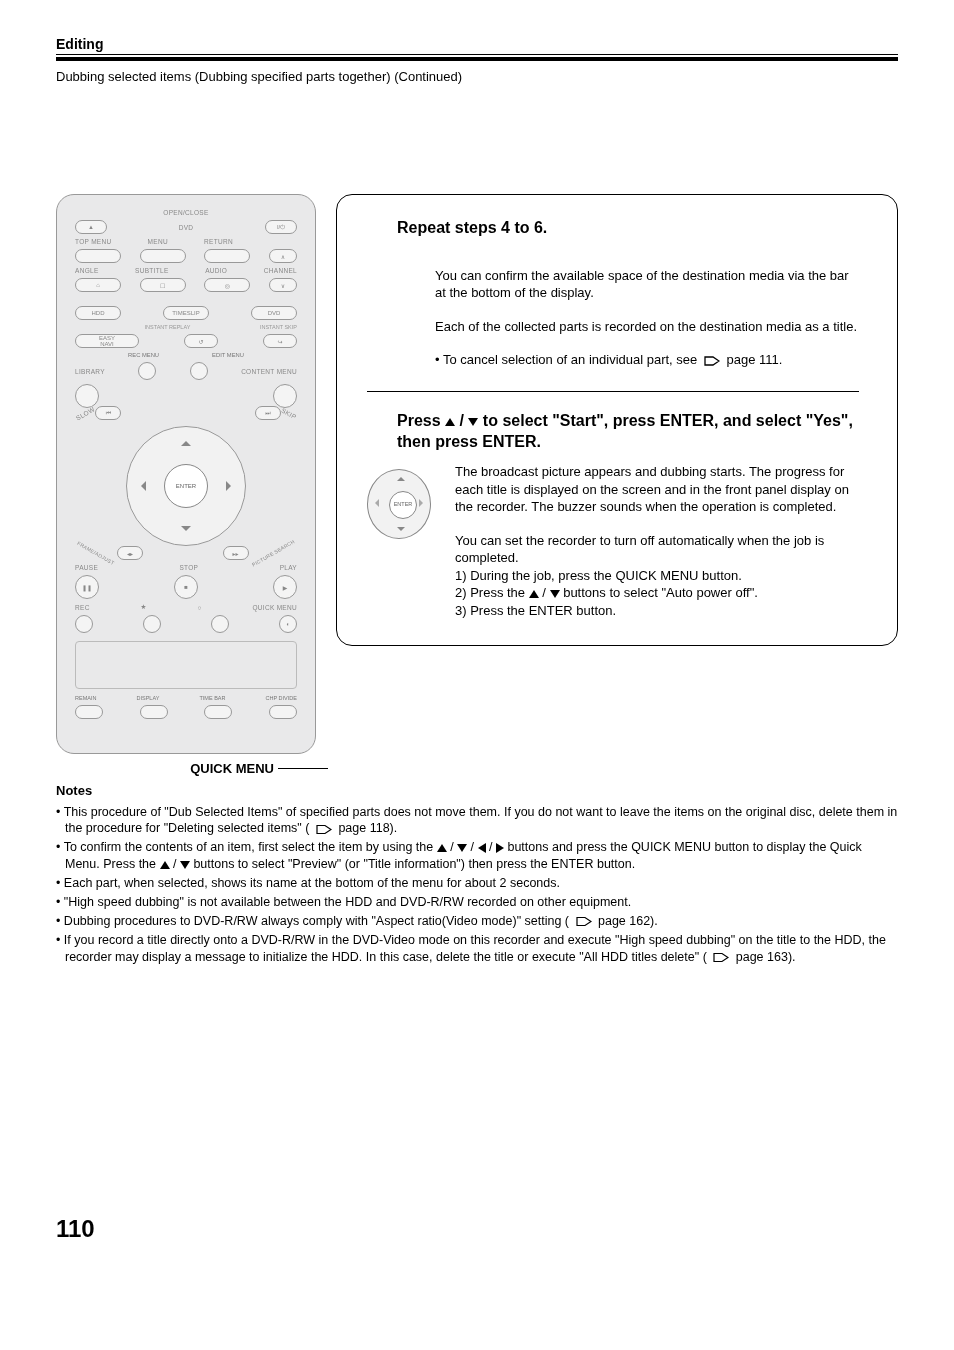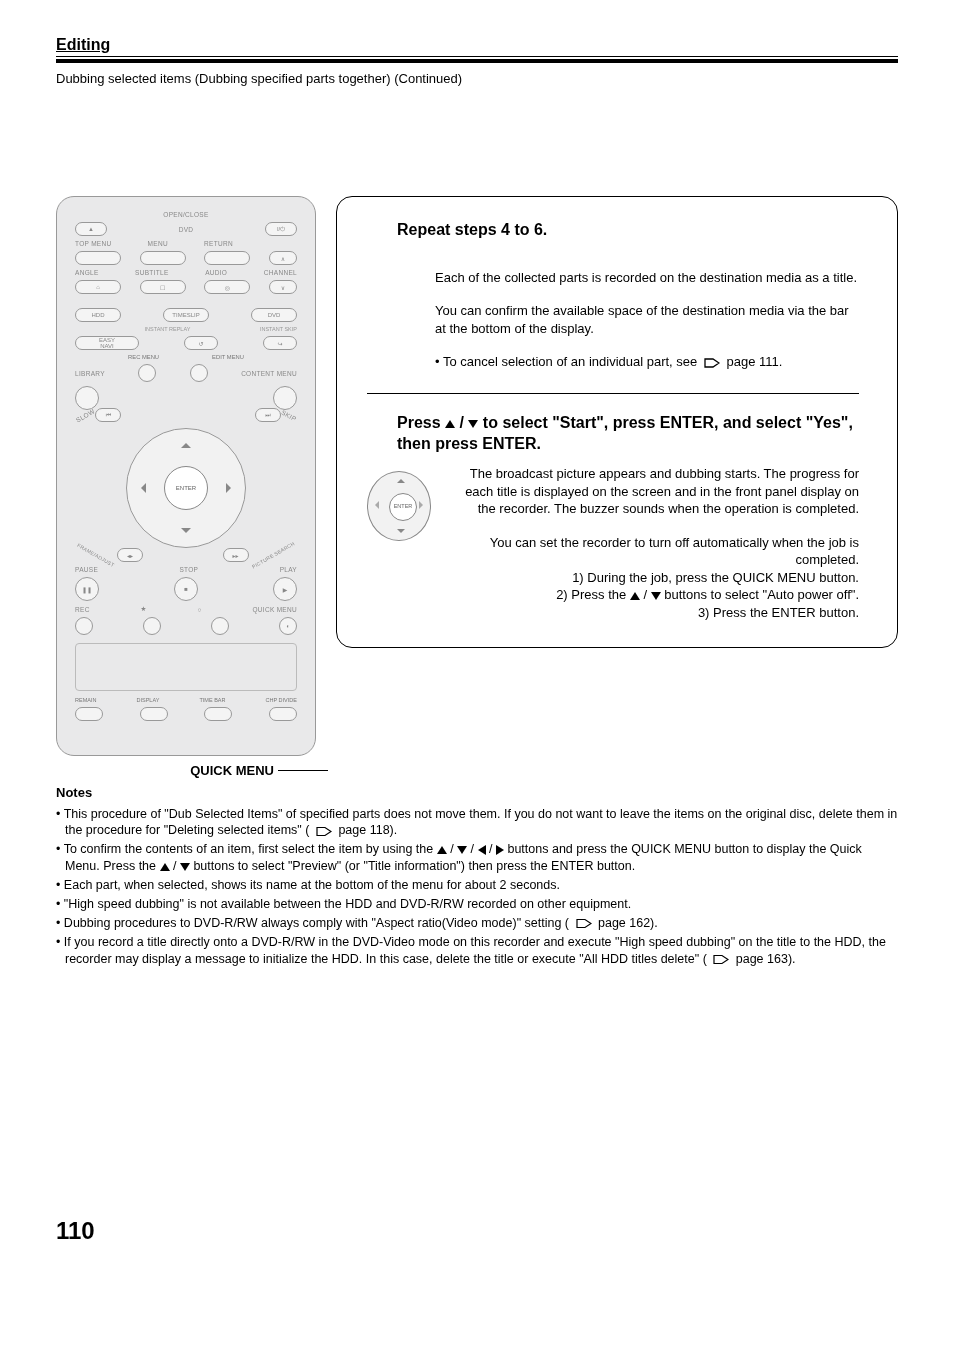--- a/index.html
+++ b/index.html
@@ -9,25 +9,24 @@
     font-family: Arial, Helvetica, sans-serif;
     background: #fff;
     color: #000;
     width: 954px;
   }
   .page {
     padding: 36px 56px 36px 56px;
   }
   .hdr-section {
     font-weight: bold;
-    font-size: 16px;
+    font-size: 14px;
     border-bottom: 1px solid #000;
     padding-bottom: 2px;
     margin-bottom: 2px;
-    text-decoration: underline;
   }
   .hdr-rule {
     height: 4px;
     background: #000;
     margin-bottom: 8px;
   }
   .hdr-sub {
     font-weight: normal;
     font-size: 13px;
     margin-bottom: 110px;
@@ -120,21 +119,21 @@
     display:inline-block; width:0; height:0; vertical-align:middle;
   }
   .tri.up{ border-left:5px solid transparent; border-right:5px solid transparent; border-bottom:8px solid #000;}
   .tri.down{ border-left:5px solid transparent; border-right:5px solid transparent; border-top:8px solid #000;}
   .tri.left{ border-top:5px solid transparent; border-bottom:5px solid transparent; border-right:8px solid #000;}
   .tri.right{ border-top:5px solid transparent; border-bottom:5px solid transparent; border-left:8px solid #000;}
   .xref {
     display:inline-block; vertical-align:middle; margin:0 3px;
   }
   .xref svg { display:block; }
-  .step8-row { display:flex; gap:12px; align-items:flex-start;text-align:right; }
+  .step8-row { display:flex; gap:20px; align-items:flex-start; }
   .mini-dpad {
     flex:0 0 72px; height:78px; position:relative; margin-top:2px; margin-left:-34px;
   }
   .mini-dpad .ring{ position:absolute; inset:4px; border:1px solid #888; border-radius:50%; background:#f2f2f2;}
   .mini-dpad .ctr{ position:absolute; top:26px; left:26px; width:28px; height:28px; border:1px solid #888; border-radius:50%; background:#fff; display:flex; align-items:center; justify-content:center; font-size:5.5px; color:#666;}
   .mini-dpad .a{position:absolute;width:0;height:0;border:4px solid transparent;}
   .mini-dpad .au{top:8px;left:34px;border-bottom-color:#888;}
   .mini-dpad .ad{bottom:8px;left:34px;border-top-color:#888;}
   .mini-dpad .al{left:8px;top:34px;border-right-color:#aaa;}
   .mini-dpad .ar{right:8px;top:34px;border-left-color:#aaa;}
@@ -285,22 +284,22 @@
       </div>
       <div class="quick-menu-label">
         <span>QUICK MENU</span>
         <span class="quick-menu-line"></span>
       </div>
     </div>
 
     <div class="content-col">
       <div class="bubble">
         <h3>Repeat steps 4 to 6.</h3>
+        <div class="block indent">You can confirm the available space of the destination media via the bar at the bottom of the display.</div>
         <div class="block indent">Each of the collected parts is recorded on the destination media as a title.</div>
-        <div class="block indent">You can confirm the available space of the destination media via the bar at the bottom of the display.</div>
         <div class="block indent">
           <span>• To cancel selection of an individual part, see </span>
           <span class="xref">
             <svg width="16" height="12">
                 <path d="M1 2 H9 L15 6 L9 10 H1 Z" fill="none" stroke="#000" stroke-width="1.3"></path>
               </svg>
           </span>
           <span> page 111.</span>
         </div>
 

